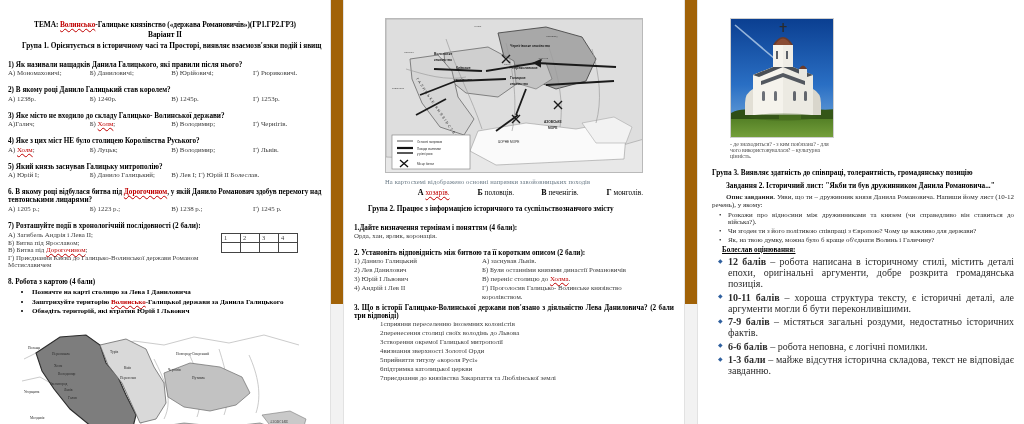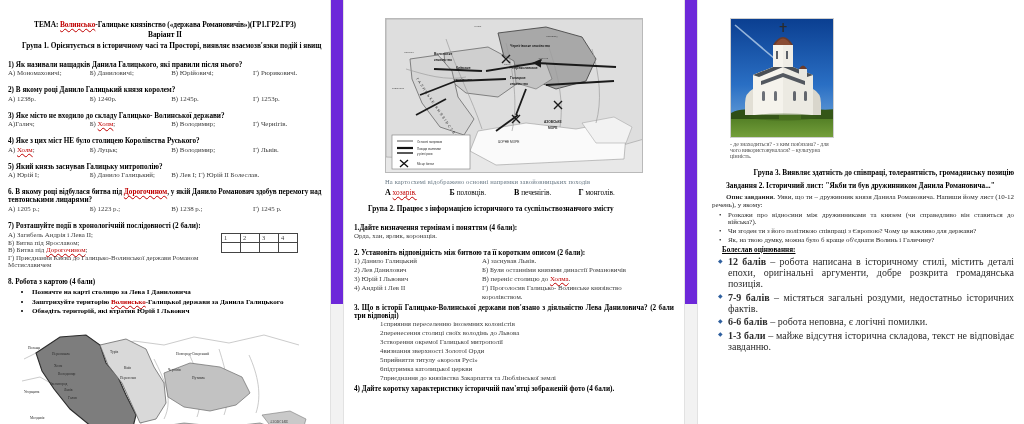--- a/index.html
+++ b/index.html
@@ -8,21 +8,21 @@
     width: 1024px; height: 424px;
     background: #f2f2f2;
     font-family: "Liberation Serif", serif;
     overflow: hidden;
   }
   #doc-viewer {
     position: relative;
     width: 1024px; height: 304px;
     display: flex;
     gap: 14px;
-    background: #6d28d9;
+    background: #a16207;
     padding: 0 0 0 0;
   }
   .page {
     background: #ffffff;
     height: 424px;
     position: relative;
     overflow: hidden;
     box-shadow: 0 0 0 1px #e2e2e2;
   }
   .page-1 { width: 330px; padding: 20px 8px 6px 8px; }
@@ -60,29 +60,29 @@
   ul.bullets { margin: 2px 0 0 0; padding-left: 24px; }
   ul.bullets li { font-size: 7.1px; font-weight: bold; line-height: 1.25; margin-bottom: 1px; }
 
   
   .map1 { margin: 3px auto 0 6px; width: 300px; height: 128px; position: relative; }
 
   
   .map2-wrap { width: 258px; margin: 2px auto 0 auto; }
   .map2 { width: 258px; height: 155px; position: relative; background:#fff; border:1px solid #b9b9b9; overflow:hidden; }
   .map2-cap { font-size: 6.6px; color:#6b7b87; margin-top:5px; letter-spacing:0.1px; }
-  .map2-opts { display:flex; font-size: 7.3px; margin-top:3px; }
+  .map2-opts { display:flex; font-size: 7.3px; margin-top:3px;text-align:right; }
   .map2-opts .o { width: 25%; }
   .map2-opts .ltr { font-weight: bold; font-size: 8px; }
 
   
   .photo-wrap { width: 104px; margin: 2px 0 0 18px; }
   .photo { width: 104px; height: 120px; position: relative; overflow:hidden; border:1px solid #cfcfcf; }
   .photo-cap { font-size: 5.9px; color:#555; margin-top: 3px; letter-spacing:-0.1px; }
-  .grp3 { font-size:7.3px; font-weight:bold; text-align:right; margin-top:9px; line-height:1.25; }
+  .grp3 { font-size:7.3px; font-weight:bold; text-align:left; margin-top:9px; line-height:1.25; }
   .task2 { font-size:7.3px; font-weight:bold; margin-top:4px; text-align:justify; text-indent:14px; }
   .desc { font-size:7px; margin-top:2.5px; text-align:justify; text-indent:14px; color:#2b2b2b; }
   .desc b { font-weight:bold; }
   .bul3 { font-size:6.9px; color:#2b2b2b; margin-top:2px; text-align:justify; padding-left:16px; position:relative; }
   .bul3::before { content:"•"; position:absolute; left:7px; }
   .crit { font-size:7.2px; font-weight:bold; margin-top:3px; text-decoration: underline; padding-left:10px; }
   .crit-row { font-size:10px; color:#2b2b2b; margin-top:2.5px; text-align:justify; padding-left:16px; position:relative; }
   .crit-row::before { content:"\25C6"; position:absolute; left:6px; color:#2e5f9e; font-size:6px; top:0.5px; }
   .crit-row b { font-weight:bold; }
 
@@ -112,21 +112,21 @@
     </div>
     <div class="ans-row">
       <span class="a1">А) Мономаховичі;</span>
       <span class="a2">Б) Даниловичі;</span>
       <span class="a3">В) Юрійовичі;</span>
       <span class="a4">Г) Рюриковичі.</span>
     </div>
 
     <div class="q">
       <span>2)</span>
-      <span>В якому році Данило Галицький князя королем?</span>
+      <span>В якому році Данило Галицький став королем?</span>
     </div>
     <div class="ans-row">
       <span class="a1">А) 1238р.</span>
       <span class="a2">Б) 1240р.</span>
       <span class="a3">В) 1245р.</span>
       <span class="a4">Г) 1253р.</span>
     </div>
 
     <div class="q">
       <span>3)</span>
@@ -377,21 +377,20 @@
 
     <div class="q just" style="margin-top:4px;">3. Що в історії Галицько-Волинської держави пов'язано з діяльністю Лева Даниловича? (2 бали три відповіді)</div>
     <div class="list-num">1сприяння переселенню іноземних колоністів</div>
     <div class="list-num">2перенесення столиці своїх володінь до Львова</div>
     <div class="list-num">3створення окремої Галицької митрополії</div>
     <div class="list-num">4визнання зверхності Золотої Орди</div>
     <div class="list-num">5прийняття титулу «короля Русі»</div>
     <div class="list-num">6підтримка католицької церкви</div>
     <div class="list-num">7приєднання до князівства Закарпаття та Люблінської землі</div>
 
-    <div class="q" style="margin-top:2px;">4) Дайте коротку характеристику історичній пам'ятці зображеній фото (4 бали).</div>
   </div>
 
   <div class="page page-3">
 
     <div class="photo-wrap">
       <div class="photo">
         <svg viewBox="0 0 104 120" width="104" height="120">
           <defs>
             <linearGradient id="sky" x1="0" y1="0" x2="0" y2="1">
               <stop offset="0%" stop-color="#0b3f91"></stop>
@@ -455,20 +454,23 @@
     </div>
     <div class="bul3">Розкажи про відносини між дружинниками та князем (чи справедливо він ставиться до війська?).</div>
     <div class="bul3">Чи згоден ти з його політикою співпраці з Європою? Чому це важливо для держави?</div>
     <div class="bul3">Як, на твою думку, можна було б краще об'єднати Волинь і Галичину?</div>
 
     <div class="crit">Болеслав оцінювання:</div>
     <div class="crit-row">
       <b>12 балів</b><span> – робота написана в історичному стилі, містить деталі епохи, оригінальні аргументи, добре розкрита громадянська позиція.</span>
     </div>
     <div class="crit-row">
+      <b>10-11 балів</b><span> – хороша структура тексту, є історичні деталі, але аргументи могли б бути переконливішими.</span>
+    </div>
+    <div class="crit-row">
       <b>7-9 балів</b><span> – містяться загальні роздуми, недостатньо історичних фактів.</span>
     </div>
     <div class="crit-row">
       <b>6-6 балів</b><span> – робота неповна, є логічні помилки.</span>
     </div>
     <div class="crit-row">
       <b>1-3 бали</b><span> – майже відсутня історична складова, текст не відповідає завданню.</span>
     </div>
   </div>
 

